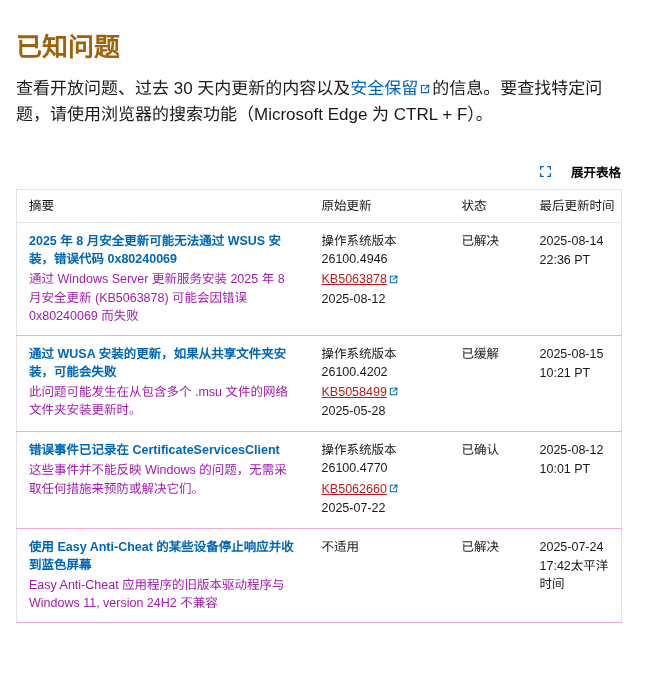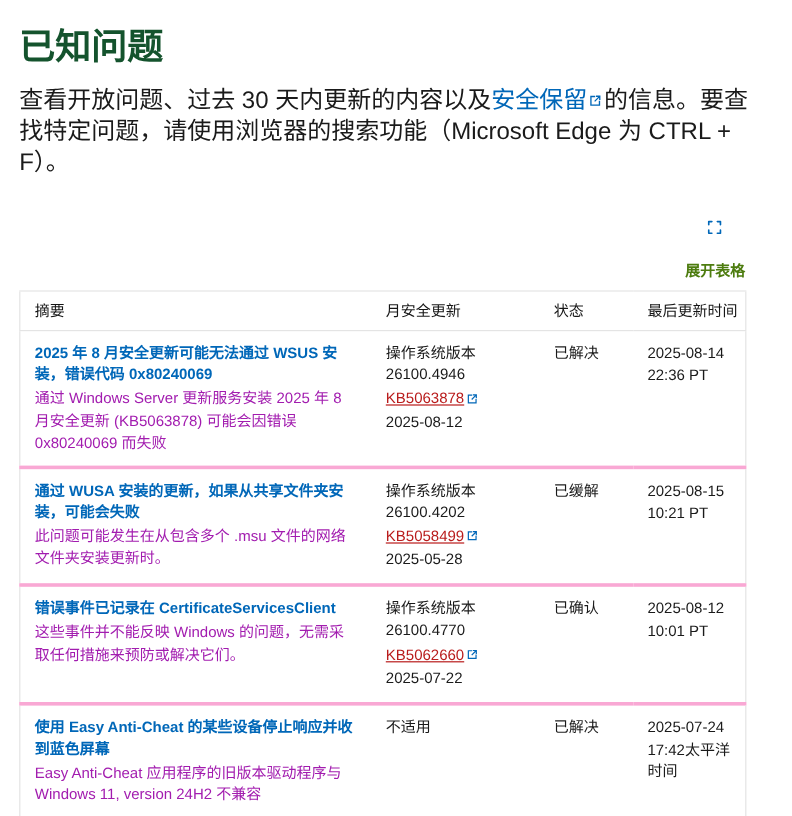--- a/index.html
+++ b/index.html
@@ -7,28 +7,28 @@
     margin: 0; padding: 0;
     width: 660px; height: 680px;
     overflow: hidden;
     background: #ffffff;
     color: #1a1a1a;
     font-family: "Liberation Sans", "DejaVu Sans", sans-serif;
   }
   .page { padding: 0 16px; width: 660px; }
 
   h1.page-title {
-    font-size: 30px;
+    font-size: 26px;
     font-weight: 700;
-    margin: 14px 0 12px 0;
-    color: #14532d;
+    margin: 26px 0 12px 0;
+    color: #a16207;
   }
 
   p.intro {
-    font-size: 20px;
+    font-size: 17px;
     line-height: 26px;
     margin: 0;
     max-width: 616px;
     color: #1a1a1a;
   }
   a.link {
     color: #0067b8;
     text-decoration: none;
     cursor: pointer;
   }
@@ -49,22 +49,21 @@
     display: inline-flex;
     align-items: center;
     gap: 19px;
     background: none;
     border: none;
     padding: 2px 0;
     cursor: pointer;
     font-family: inherit;
     font-size: 12.5px;
     font-weight: 700;
-    color: #4d7c0f;
-    flex-direction: column;
+    color: #000000;
   }
   .expand-btn svg { display: block; }
 
   table.issues {
     width: 605px;
     border-collapse: collapse;
     table-layout: fixed;
     font-size: 12.5px;
     line-height: 1.45;
     border-left: 1px solid #e4e4e4;
@@ -81,21 +80,21 @@
   }
   th {
     text-align: left;
     font-weight: 400;
     font-size: 12.5px;
     color: #161616;
     padding: 7px 12px;
     white-space: nowrap;
     overflow: hidden;
   }
-  tbody tr { border-bottom: 3px solid #f9a8d4; }
+  tbody tr { border-bottom: 1px solid #f9a8d4; }
   td {
     vertical-align: top;
     padding: 9px 12px 10px 12px;
     color: #1a1a1a;
   }
   a.issue-title {
     font-weight: 700;
     color: #0067b8;
     display: inline;
   }
@@ -130,21 +129,21 @@
   <table class="issues">
     <colgroup>
       <col class="c-summary">
         <col class="c-origin">
         <col class="c-status">
         <col class="c-updated">
     </colgroup>
     <thead>
       <tr>
         <th>摘要</th>
-        <th>月安全更新</th>
+        <th>原始更新</th>
         <th>状态</th>
         <th>最后更新时间</th>
       </tr>
     </thead>
     <tbody id="table-body">
         <tr class="issue-row">
           <td><a class="issue-title link" href="#">2025 年 8 月安全更新可能无法通过 WSUS 安装，错误代码 0x80240069</a><div class="issue-desc">通过 Windows Server 更新服务安装 2025 年 8 月安全更新 (KB5063878) 可能会因错误 0x80240069 而失败</div></td>
           <td>
             <div class="cell-line">操作系统版本 26100.4946</div>
             <div class="cell-line kb-line"><a class="link kb-link" href="#"><span>KB5063878</span><span class="ext-icon"><svg width="9" height="9" viewBox="0 0 16 16" fill="#0067b8">

